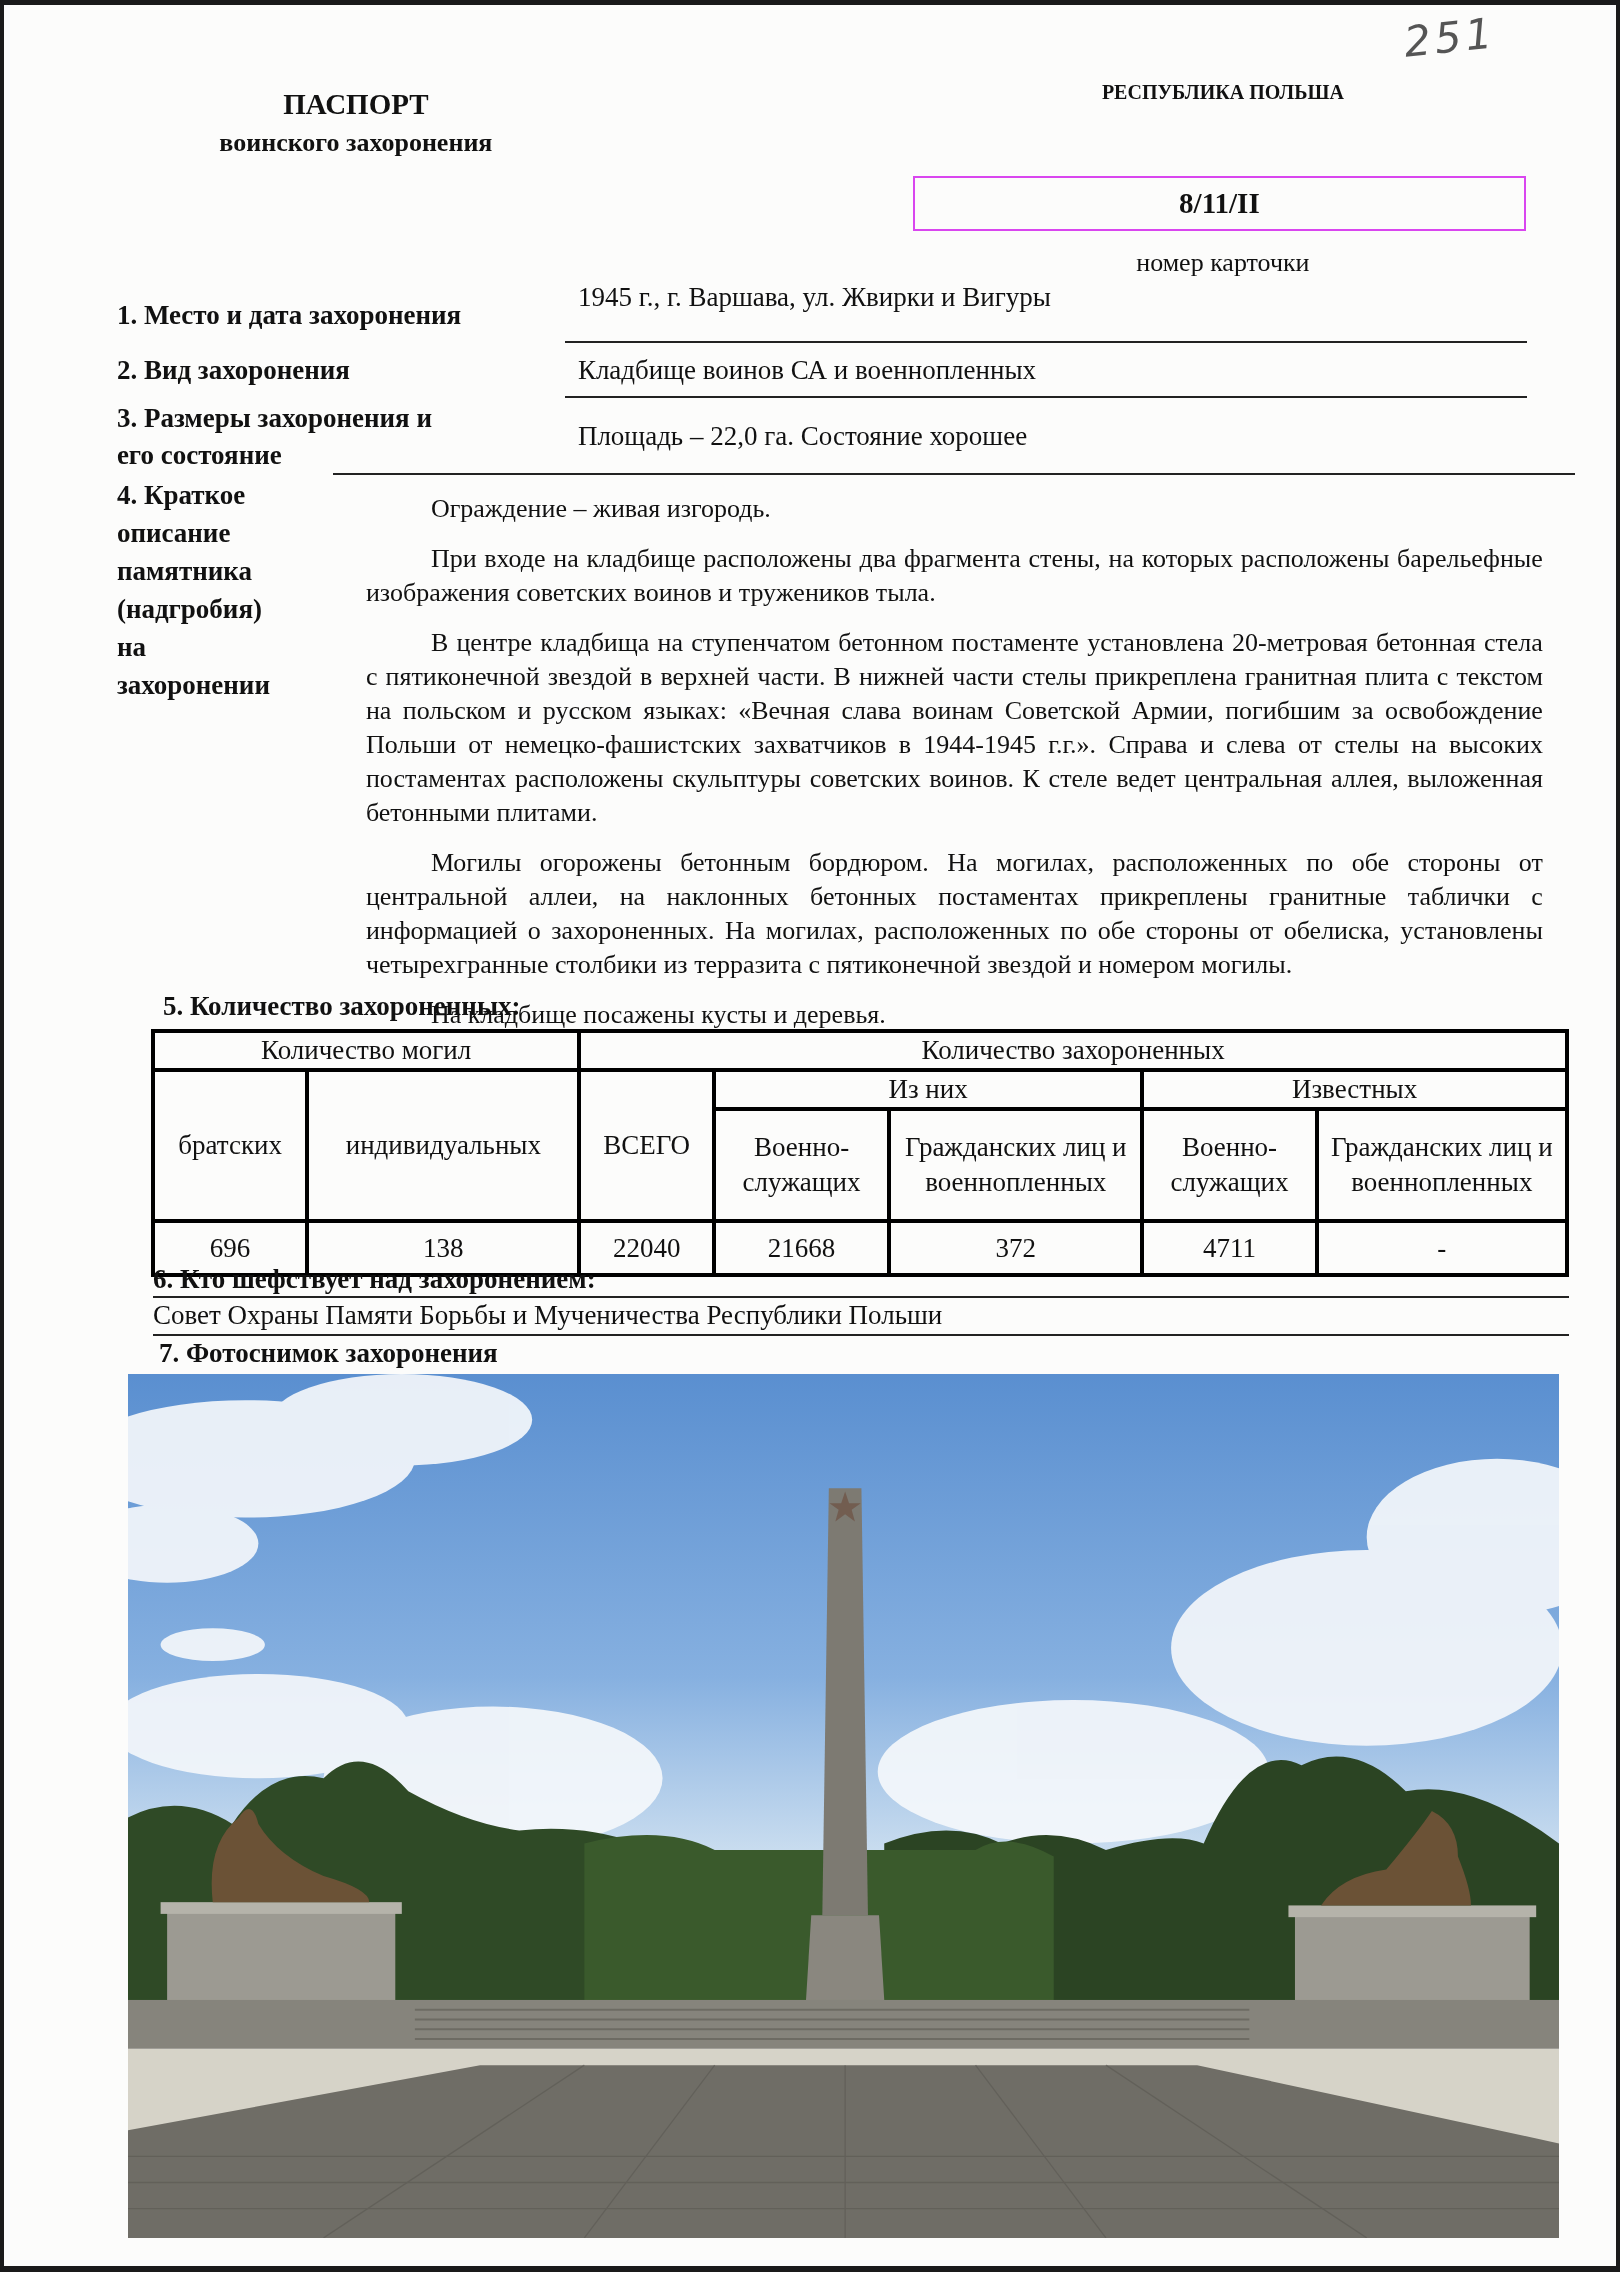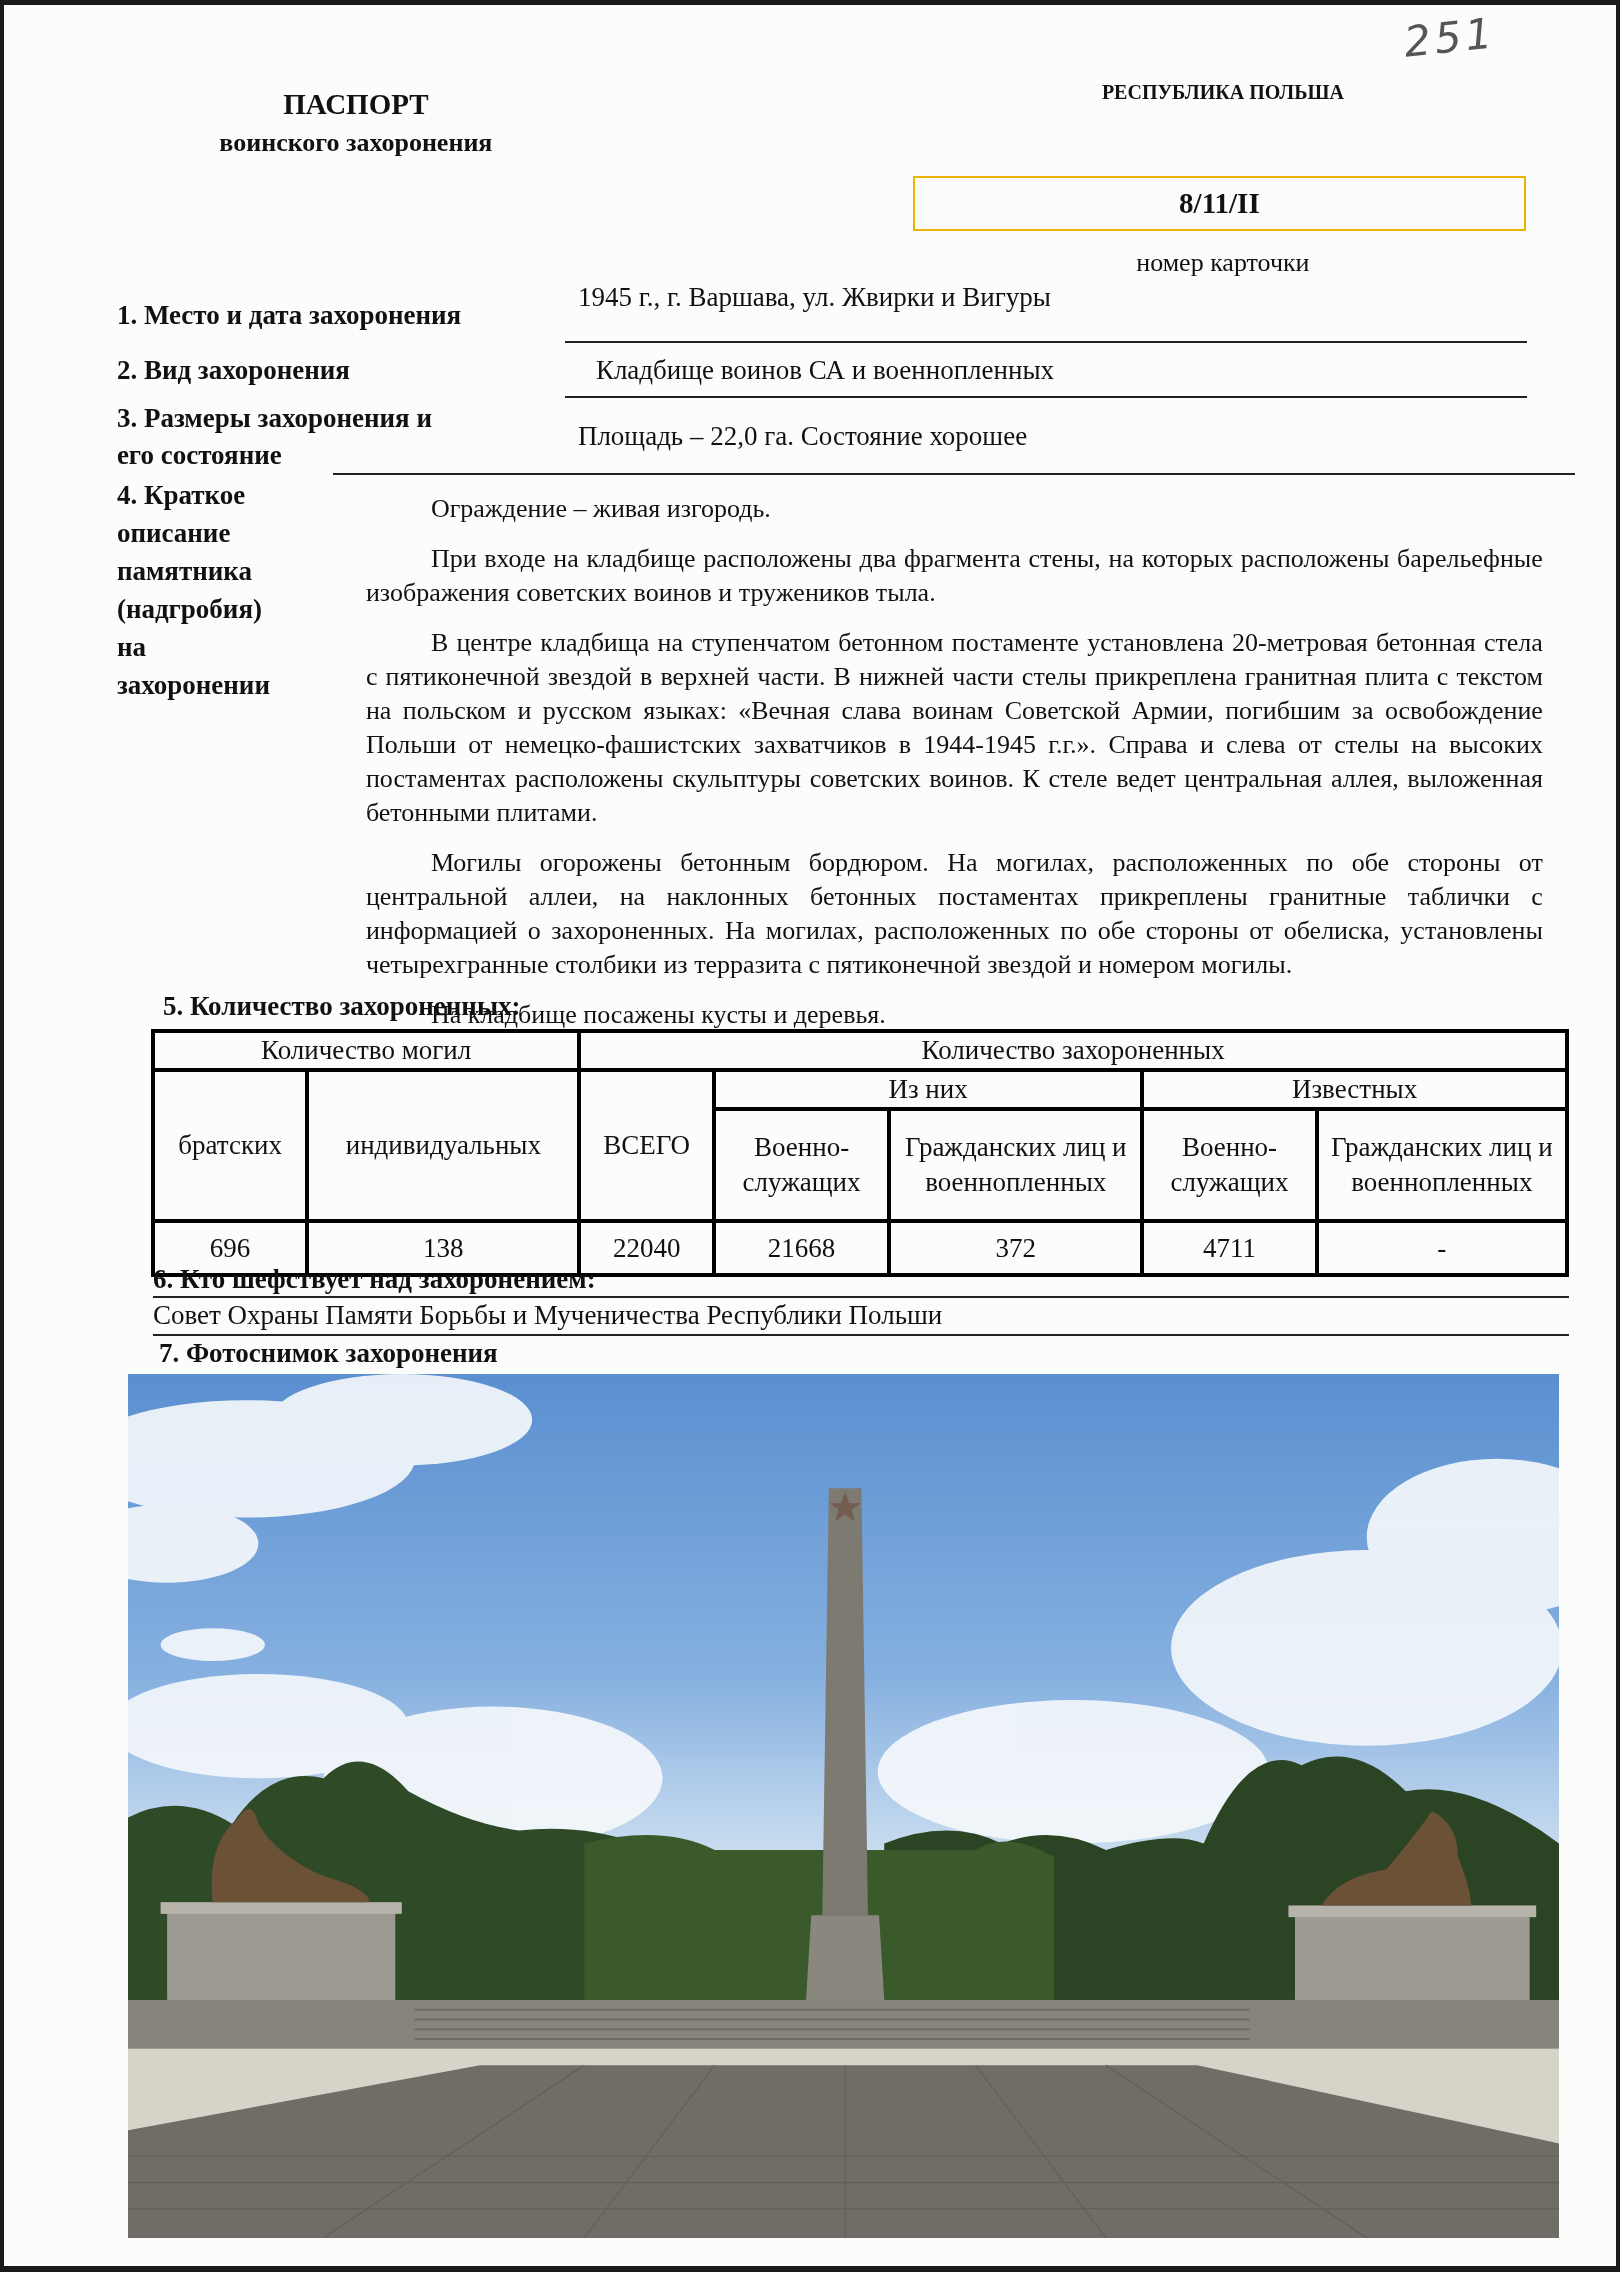--- a/index.html
+++ b/index.html
@@ -17,21 +17,21 @@
   .handnum {
     left: 1400px; top: 7.8px; font-family: "DejaVu Sans", sans-serif;
     font-size: 42px; font-style: italic; color: #555; letter-spacing: 3.9px;
     transform: rotate(-6deg);
   }
   .title1 { left: 176px; top: 83px; width: 352px; text-align: center; font-size: 29px; font-weight: bold; }
   .title2 { left: 137px; top: 123px; width: 430px; text-align: center; font-size: 26px; font-weight: bold; }
   .country { left: 978px; top: 76px; width: 482px; text-align: center; font-size: 20px; font-weight: bold; }
   .cardbox {
     left: 909px; top: 171px; width: 613px; height: 55px;
-    border: 2px solid #eab308; box-sizing: border-box;
+    border: 2px solid #d946ef; box-sizing: border-box;
     display: flex; align-items: center; justify-content: center;
     font-size: 29px; font-weight: bold;
   }
   .cardlbl { left: 978px; top: 243px; width: 482px; text-align: center; font-size: 26px; }
 
   .lbl { font-size: 27px; font-weight: bold; line-height: 37px; }
   .val { font-size: 27px; line-height: 37px; }
   .rule { position: absolute; height: 0; border-top: 2px solid #222; }
 
   .desc {
@@ -65,21 +65,21 @@
   <div class="abs cardbox">
     <span>8/11/II</span>
   </div>
   <div class="abs cardlbl">номер карточки</div>
 
   <div class="abs lbl" style="left:113px; top:292px;">1. Место и дата захоронения</div>
   <div class="abs val" style="left:574px; top:274px;">1945 г.,  г. Варшава, ул. Жвирки и Вигуры</div>
   <div class="rule" style="left:561px; top:336px; width:962px;"></div>
 
   <div class="abs lbl" style="left:113px; top:347px;">2. Вид захоронения</div>
-  <div class="abs val" style="left:592px; top:347px;">Кладбище воинов СА и военнопленных</div>
+  <div class="abs val" style="left:574px; top:347px;">Кладбище воинов СА и военнопленных</div>
   <div class="rule" style="left:561px; top:391px; width:962px;"></div>
 
   <div class="abs lbl" style="left:113px; top:395px;">3. Размеры захоронения и</div>
   <div class="abs lbl" style="left:113px; top:432px;">его состояние</div>
   <div class="abs val" style="left:574px; top:413px;">Площадь – 22,0 га.  Состояние хорошее</div>
   <div class="rule" style="left:329px; top:468px; width:1242px;"></div>
 
   <div class="abs lbl" style="left:113px; top:471px; line-height:38px;">
     <div>4. Краткое</div>
     <div>описание</div>

